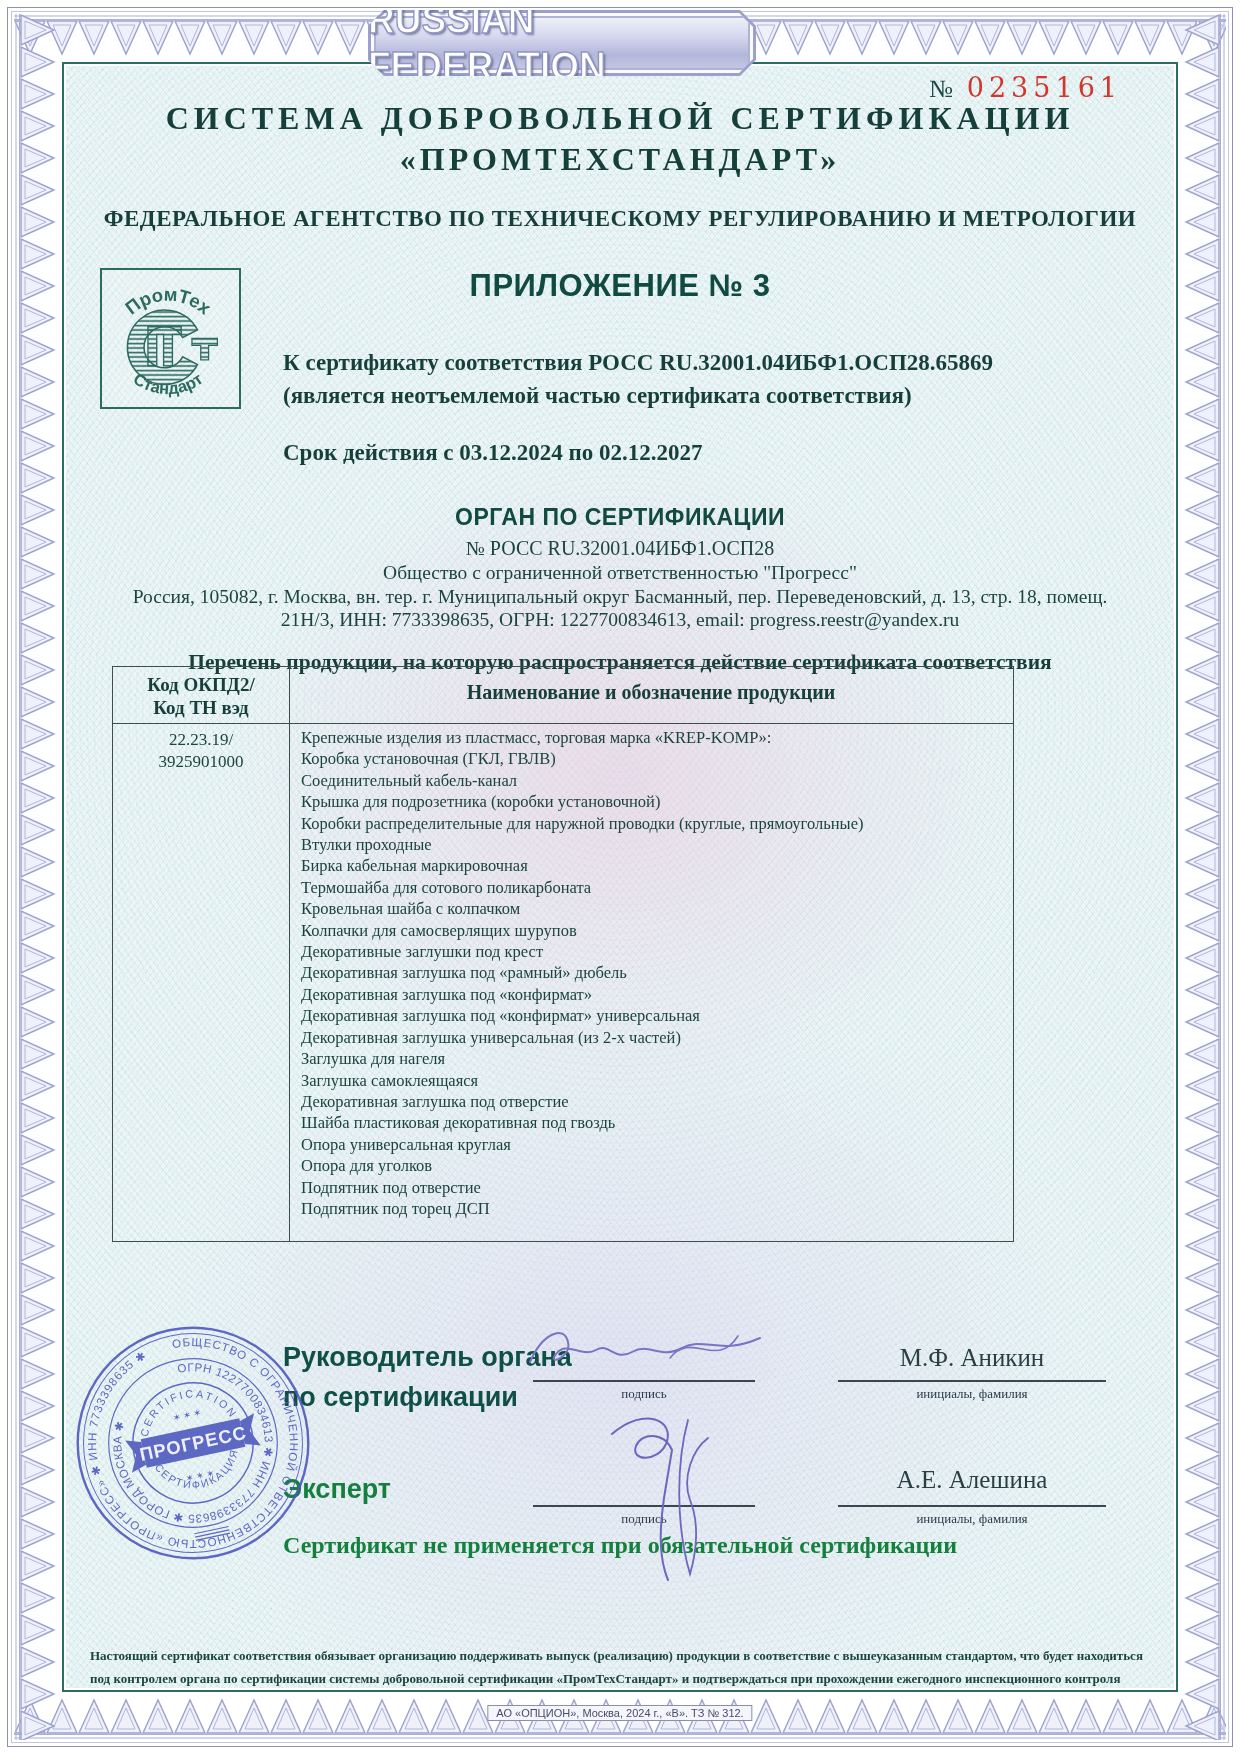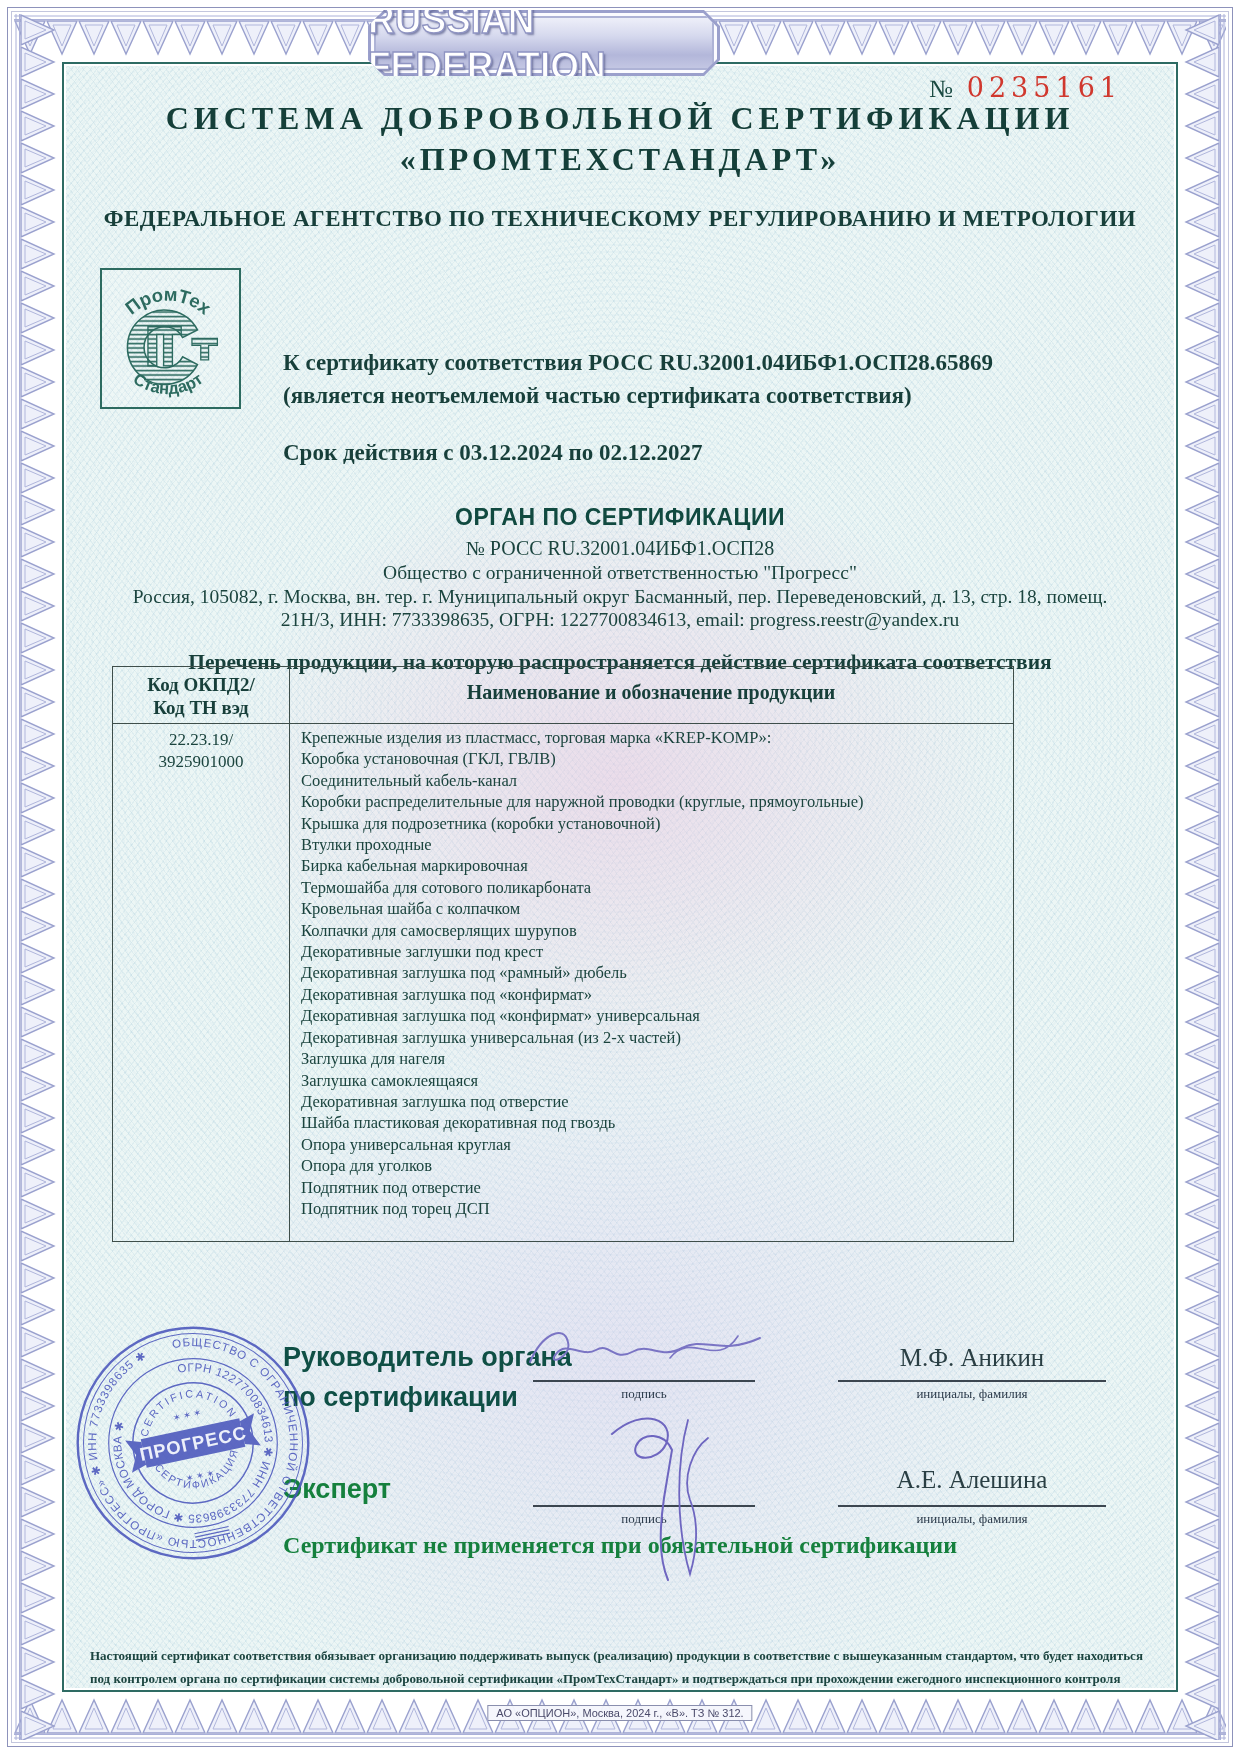--- a/index.html
+++ b/index.html
@@ -16,21 +16,21 @@
   .guilloche{position:absolute;left:66px;top:66px;right:66px;bottom:66px;z-index:1;
     background-color:#ecf6f5;
     background-image:
       radial-gradient(ellipse 560px 460px at 50% 44%, rgba(233,195,223,0.50), rgba(233,195,223,0) 70%),
       radial-gradient(ellipse 640px 520px at 50% 80%, rgba(214,198,238,0.38), rgba(214,198,238,0) 72%),
       repeating-linear-gradient(52deg, rgba(110,168,196,0.11) 0 1px, transparent 1px 5px),
       repeating-linear-gradient(-52deg, rgba(110,168,196,0.11) 0 1px, transparent 1px 5px),
       repeating-radial-gradient(circle at 50% 40%, rgba(148,190,214,0.07) 0 2px, transparent 2px 7px);}
   .content{position:absolute;inset:0;z-index:4;}
   
-  .banner{position:absolute;left:368px;top:10px;width:352px;height:66px;z-index:6;
+  .banner{position:absolute;left:368px;top:10px;width:388px;height:66px;z-index:6;
     clip-path:polygon(16px 0,calc(100% - 16px) 0,100% 16px,100% calc(100% - 16px),calc(100% - 16px) 100%,16px 100%,0 calc(100% - 16px),0 16px);
     background:#9ba0cc;display:flex;align-items:center;justify-content:center;}
   .banner-in{position:absolute;inset:3px;
     clip-path:polygon(14px 0,calc(100% - 14px) 0,100% 14px,100% calc(100% - 14px),calc(100% - 14px) 100%,14px 100%,0 calc(100% - 14px),0 14px);
     background:linear-gradient(180deg,#f4f5fc 0%,#d6d9ee 38%,#b3b7da 70%,#c9ccे6 100%);
     background:linear-gradient(180deg,#f4f5fc 0%,#d6d9ee 38%,#b3b7da 70%,#c9cce6 100%);
     box-shadow:inset 0 0 0 3px #fbfbff, inset 0 0 0 5px #aeb3d6;}
   .banner-text{position:relative;font-family:"Liberation Sans",sans-serif;font-weight:bold;font-size:37px;
     letter-spacing:0px;color:#ffffff;-webkit-text-stroke:1.3px #8f94c2;
     text-shadow:2px 2px 2px rgba(90,95,140,0.75);transform:scaleY(1.12);}
@@ -143,20 +143,21 @@
   <div class="content">
 
     <div class="serial">
       <span class="nm">№</span>
       <span class="digits">0235161</span>
     </div>
 
     <div class="abs ctr h-system">СИСТЕМА ДОБРОВОЛЬНОЙ СЕРТИФИКАЦИИ</div>
     <div class="abs ctr h-system2">«ПРОМТЕХСТАНДАРТ»</div>
     <div class="abs ctr h-agency">ФЕДЕРАЛЬНОЕ АГЕНТСТВО ПО ТЕХНИЧЕСКОМУ РЕГУЛИРОВАНИЮ И МЕТРОЛОГИИ</div>
+    <div class="abs ctr h-annex">ПРИЛОЖЕНИЕ № 3</div>
 
     <div class="logo-box">
       <svg viewBox="0 0 135 135" width="132" height="132">
         <defs>
           <pattern id="lst" width="6" height="4.6" patternUnits="userSpaceOnUse">
             <path d="M0,1.6 H6" stroke="#2d6b60" stroke-width="1.7" fill="none"></path>
           </pattern>
           <path id="lga" d="M 18,64 A 54,54 0 0 1 117,64"></path>
           <path id="lgb" d="M 14,94 A 60,60 0 0 0 121,94"></path>
         </defs>
@@ -192,22 +193,22 @@
       </div>
       <div class="h2">Наименование и обозначение продукции</div>
       <div class="code">
         <div>22.23.19/</div>
         <div>3925901000</div>
       </div>
       <div class="plist">
         <div>Крепежные изделия из пластмасс, торговая марка «KREP-KOMP»:</div>
         <div>Коробка установочная (ГКЛ, ГВЛВ)</div>
         <div>Соединительный кабель-канал</div>
+        <div>Крышка для подрозетника (коробки установочной)</div>
         <div>Коробки распределительные для наружной проводки (круглые, прямоугольные)</div>
-        <div>Крышка для подрозетника (коробки установочной)</div>
         <div>Втулки проходные</div>
         <div>Бирка кабельная маркировочная</div>
         <div>Термошайба для сотового поликарбоната</div>
         <div>Кровельная шайба с колпачком</div>
         <div>Колпачки для самосверлящих шурупов</div>
         <div>Декоративные заглушки под крест</div>
         <div>Декоративная заглушка под «рамный» дюбель</div>
         <div>Декоративная заглушка под «конфирмат»</div>
         <div>Декоративная заглушка под «конфирмат» универсальная</div>
         <div>Декоративная заглушка универсальная (из 2-х частей)</div>

